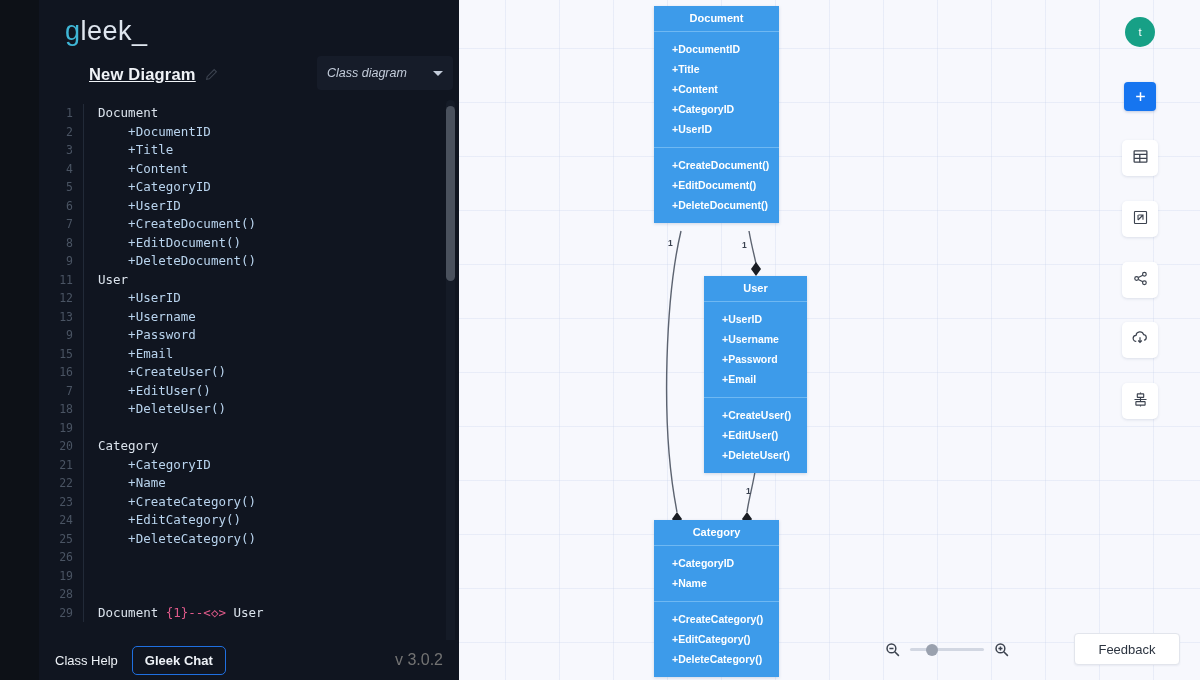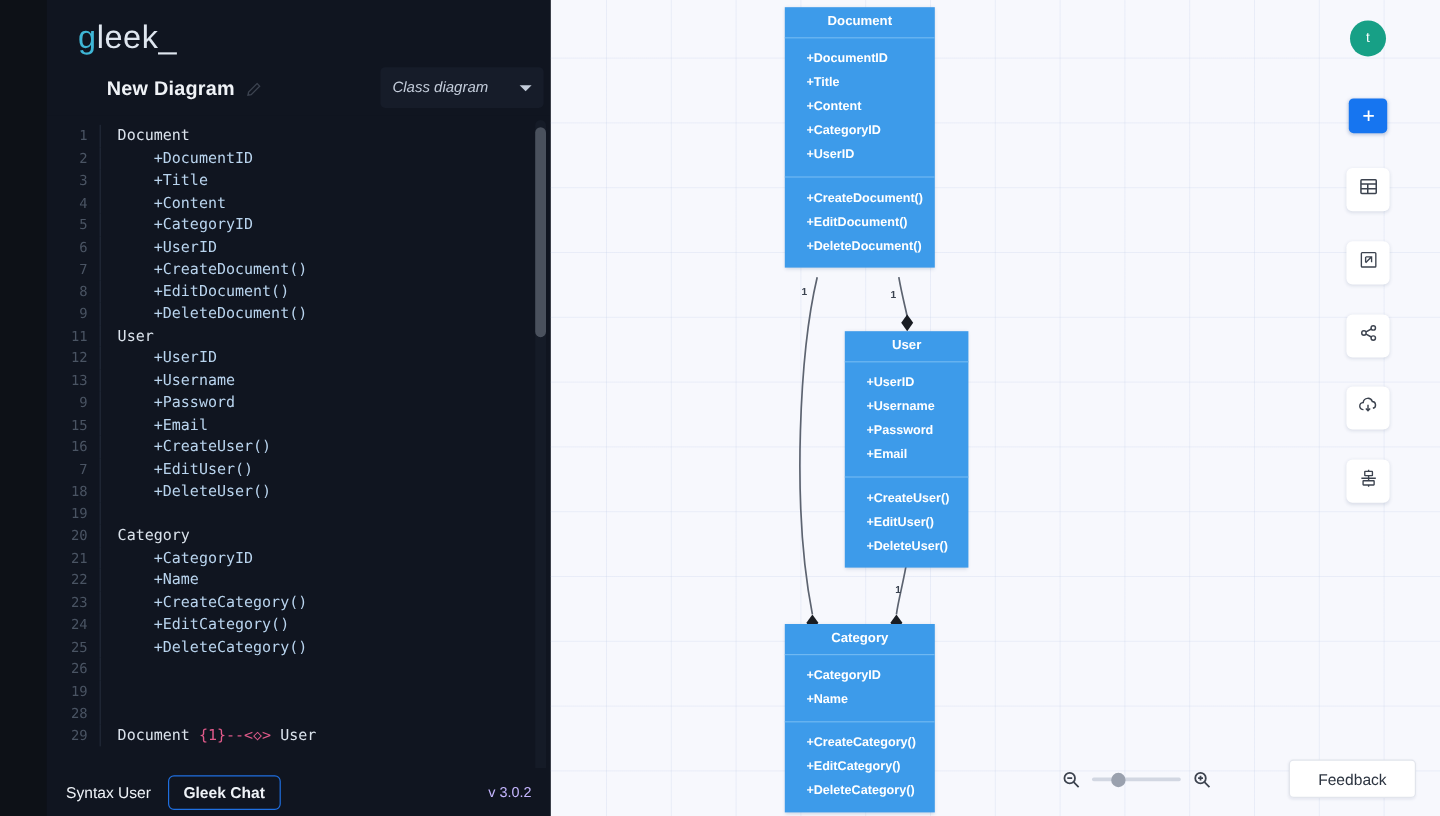--- a/index.html
+++ b/index.html
@@ -32,20 +32,21 @@
 
   .title-row {
     height: 44px;
     display: flex; align-items: center;
     padding: 0 16px 0 50px;
     position: relative;
   }
   .diagram-title {
     font-size: 16.5px; font-weight: 700; color: #f0f3f7;
     letter-spacing: .2px;
+    text-decoration: underline;
   }
   .pencil-icon {
     margin-left: 9px; opacity: .35; display: flex; align-items: center;
   }
   .type-select {
     position: absolute; right: 6px; top: 4px;
     width: 136px; height: 34px;
     background: #161c29;
     border-radius: 4px;
     display: flex; align-items: center;
@@ -95,21 +96,21 @@
   .bottom-bar {
     height: 40px; display: flex; align-items: center;
     padding: 0 16px; gap: 14px; background: #101520;
   }
   .syntax-help { font-size: 13px; color: #eef2f7; cursor: pointer; }
   .gleek-chat {
     font-size: 13px; color: #eef2f7;
     border: 1.6px solid #1f6fe0; border-radius: 5px;
     padding: 6px 12px; cursor: pointer; font-weight: bold;
   }
-  .version { margin-left: auto; font-size: 12px; color: #c4b5fd; }
+  .version { margin-left: auto; font-size: 16px; color: #737373; }
 
   
   .canvas {
     position: relative; flex: 1; height: 680px;
     background-color: #f7f8fd;
     background-image:
       linear-gradient(to right, rgba(200,210,235,.30) 1px, transparent 1px),
       linear-gradient(to bottom, rgba(200,210,235,.30) 1px, transparent 1px);
     background-size: 54px 54px;
     background-position: -8px -6px;
@@ -243,21 +244,21 @@
           <div class="code-line"><span class="ln">19</span><span class="code-sep"></span><span class="code-txt"></span></div>
           <div class="code-line"><span class="ln">28</span><span class="code-sep"></span><span class="code-txt"></span></div>
           <div class="code-line"><span class="ln">29</span><span class="code-sep"></span><span class="code-txt"><span class="tok-plain">Document </span><span class="tok-rel">{1}--&lt;◇&gt;</span><span class="tok-plain"> User</span></span></div>
         </div>
       <div class="editor-scrollbar">
         <div class="editor-scroll-thumb"></div>
       </div>
     </div>
 
     <div class="bottom-bar">
-      <span class="syntax-help">Syntax User</span>
+      <span class="syntax-help">Class Help</span>
       <span class="gleek-chat">Gleek Chat</span>
       <span class="version">v 3.0.2</span>
     </div>
   </div>
 
   <div class="canvas">
 
     <svg class="edges" width="780" height="680">
 
       <path d="M 222,231 C 208,290 200,420 218,512" stroke="#5c6370" stroke-width="1.4" fill="none"></path>

